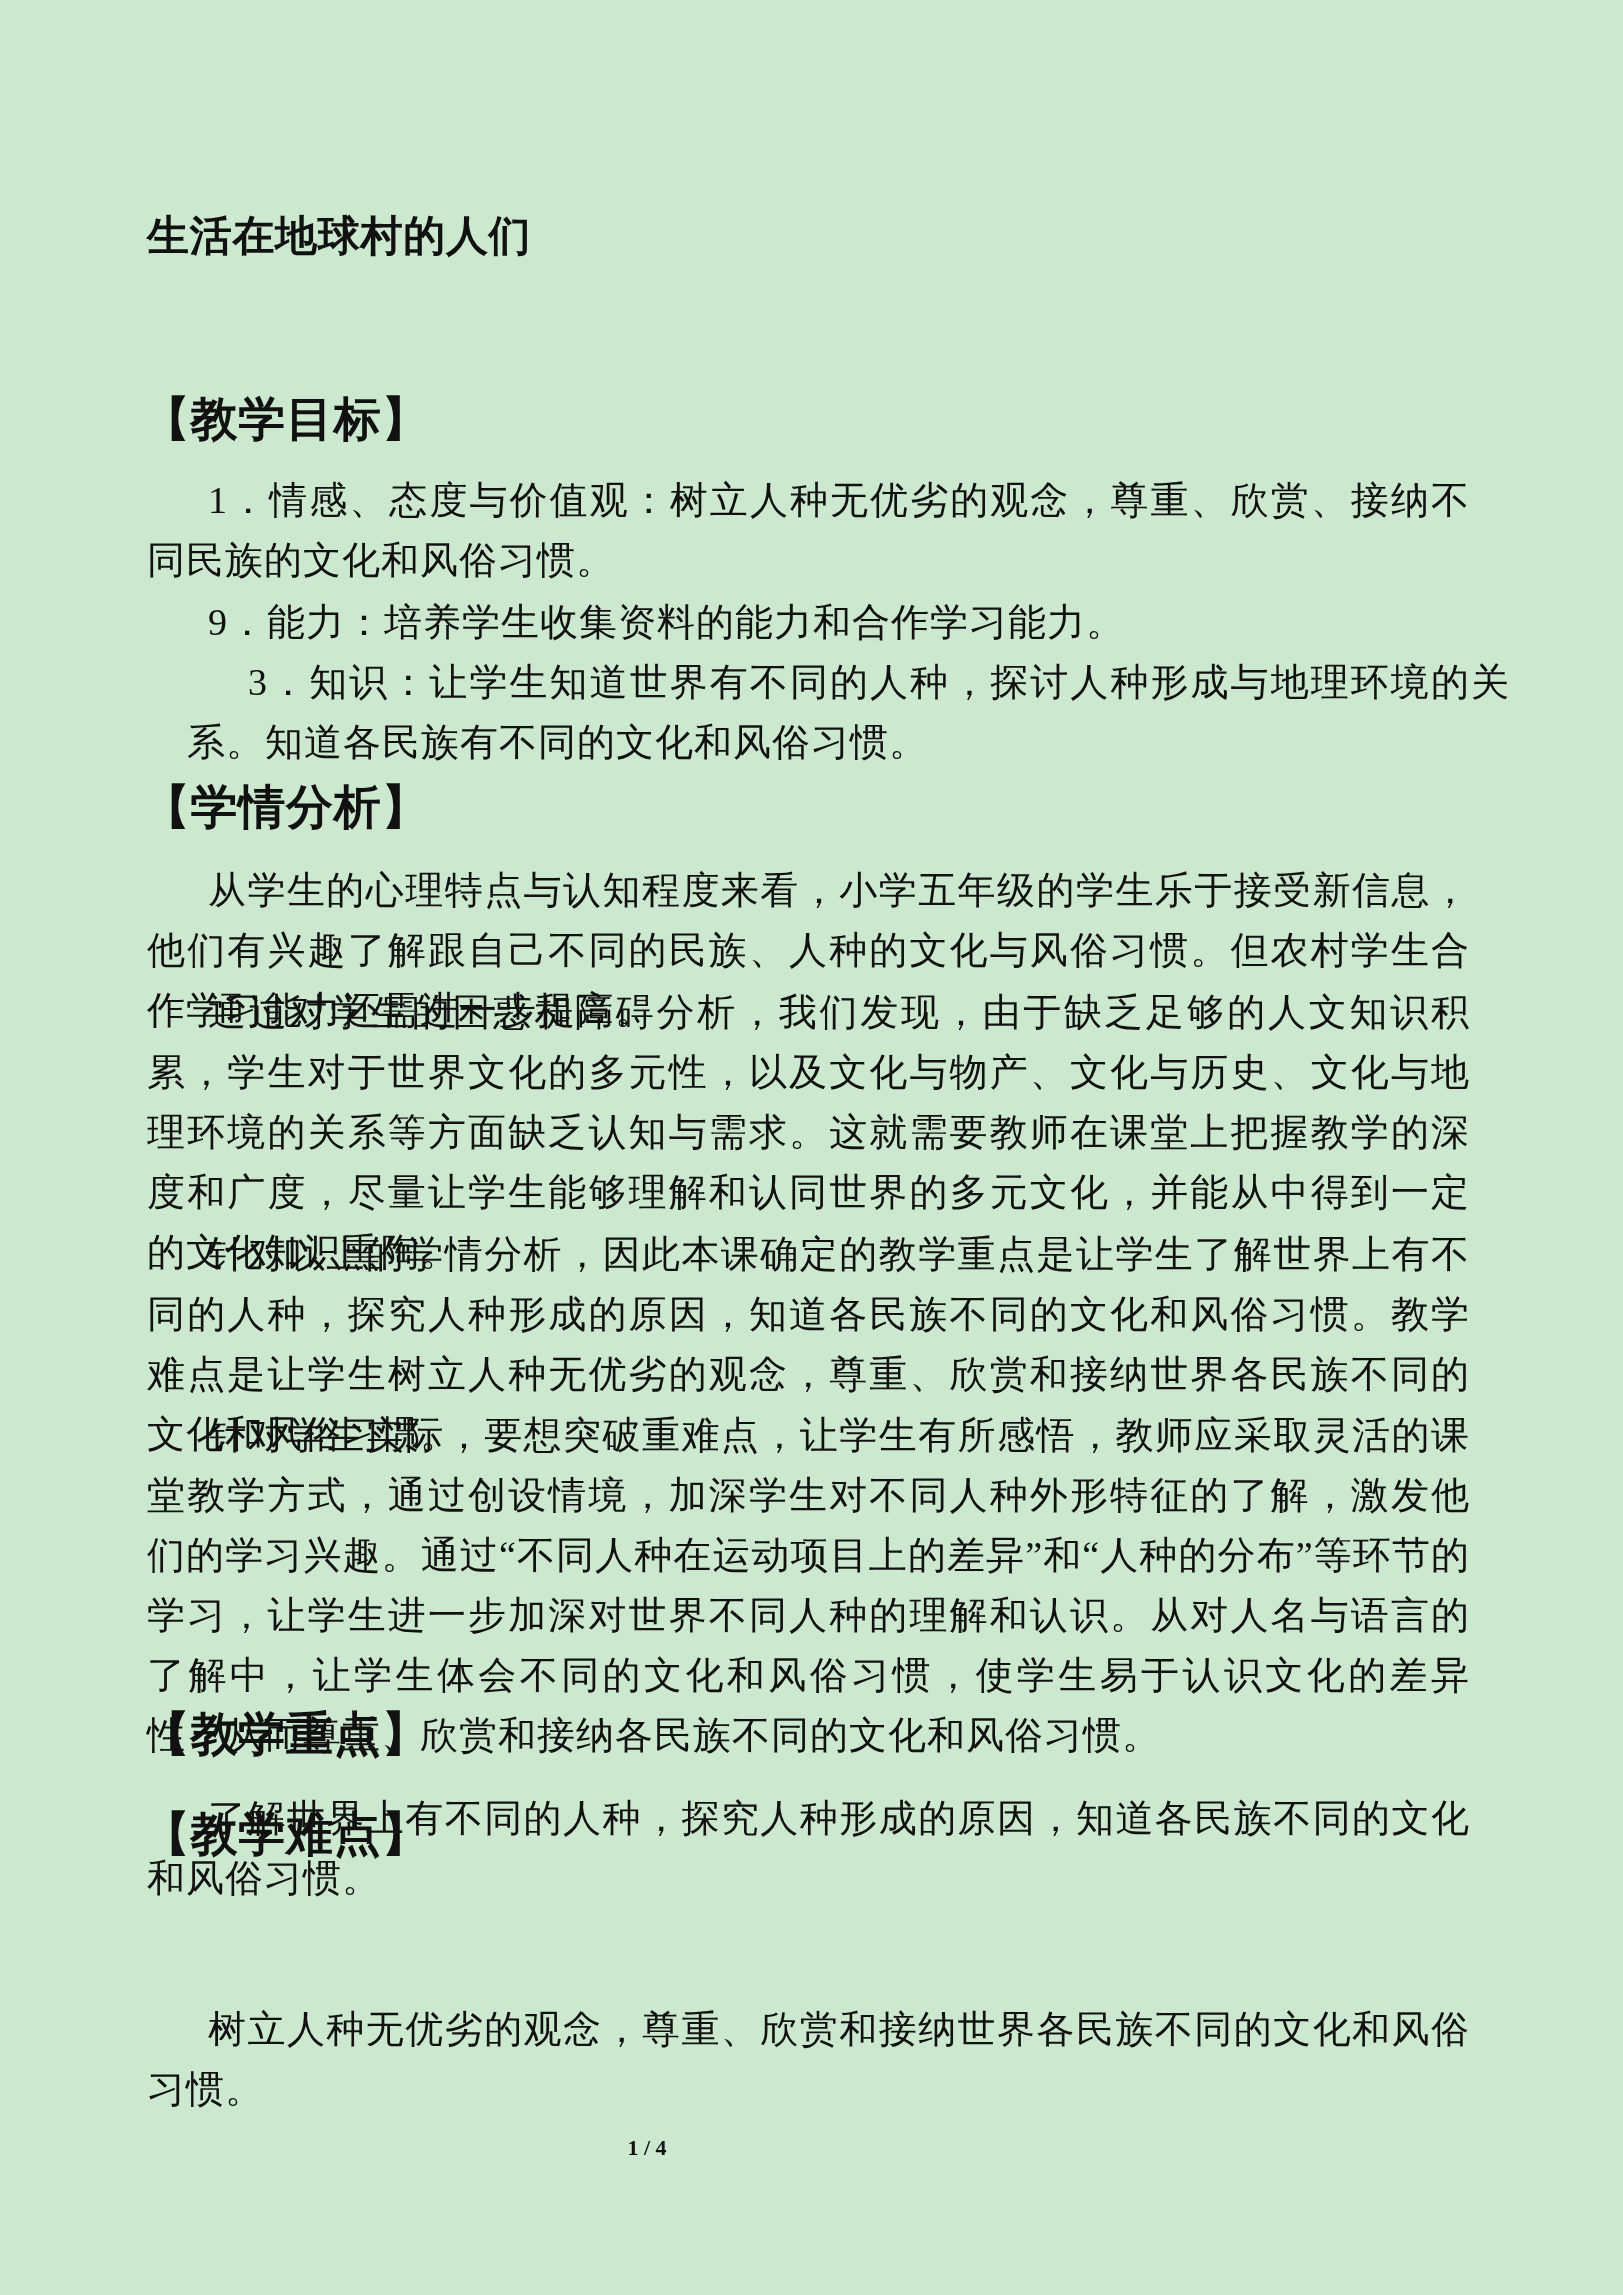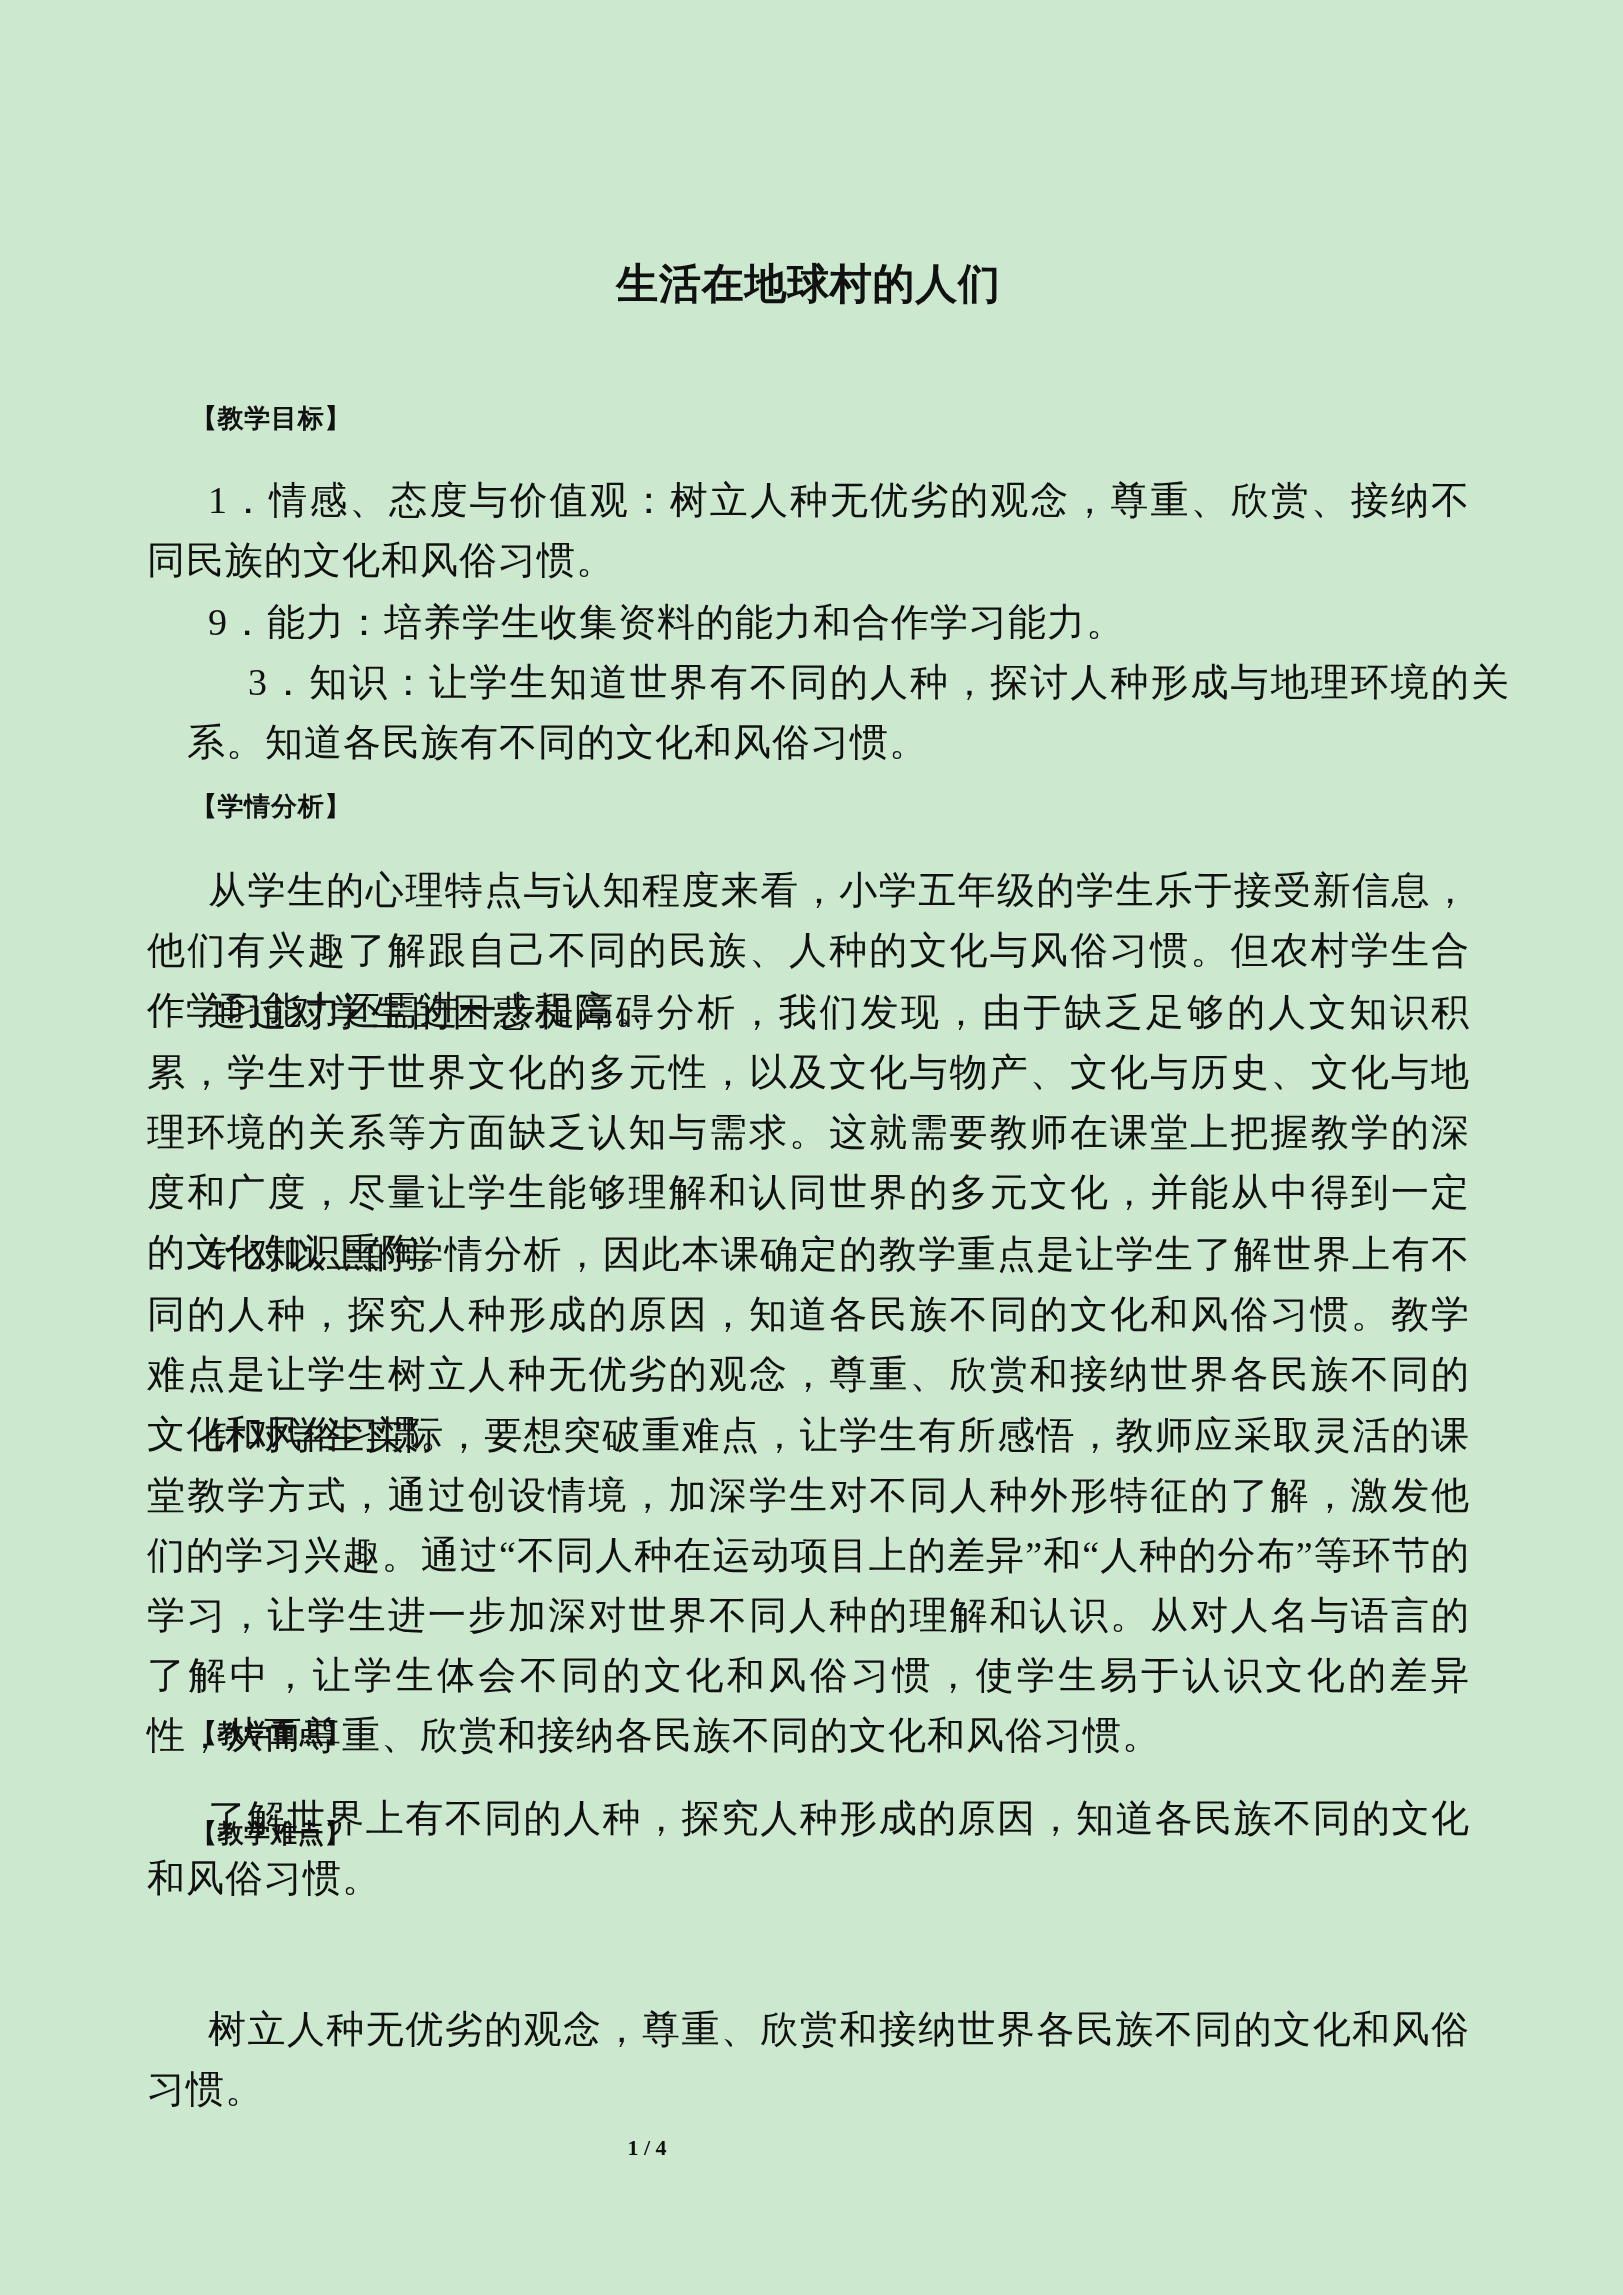--- a/index.html
+++ b/index.html
@@ -19,35 +19,32 @@
     position: absolute;
     left: 147px;
     top: 0;
     width: 1323px;
   }
   .title {
     position: absolute;
     left: 0;
     width: 1323px;
     top: 209px;
-    text-align: center;
     font-size: 42px;
     font-weight: bold;
     line-height: 55px;
     letter-spacing: 0.7px;
-    margin-top: 48px;
   }
   .section-heading {
     position: absolute;
     left: -4.1px;
-    font-size: 26px;
+    font-size: 47px;
     font-weight: bold;
     line-height: 48px;
     letter-spacing: 0.7px;
-    margin-left: 48px;
   }
   .para {
     position: absolute;
     left: 0;
     width: 1323px;
     font-size: 38px;
     line-height: 60px;
     text-indent: 61px;
     text-align: justify;
     letter-spacing: 1px;

